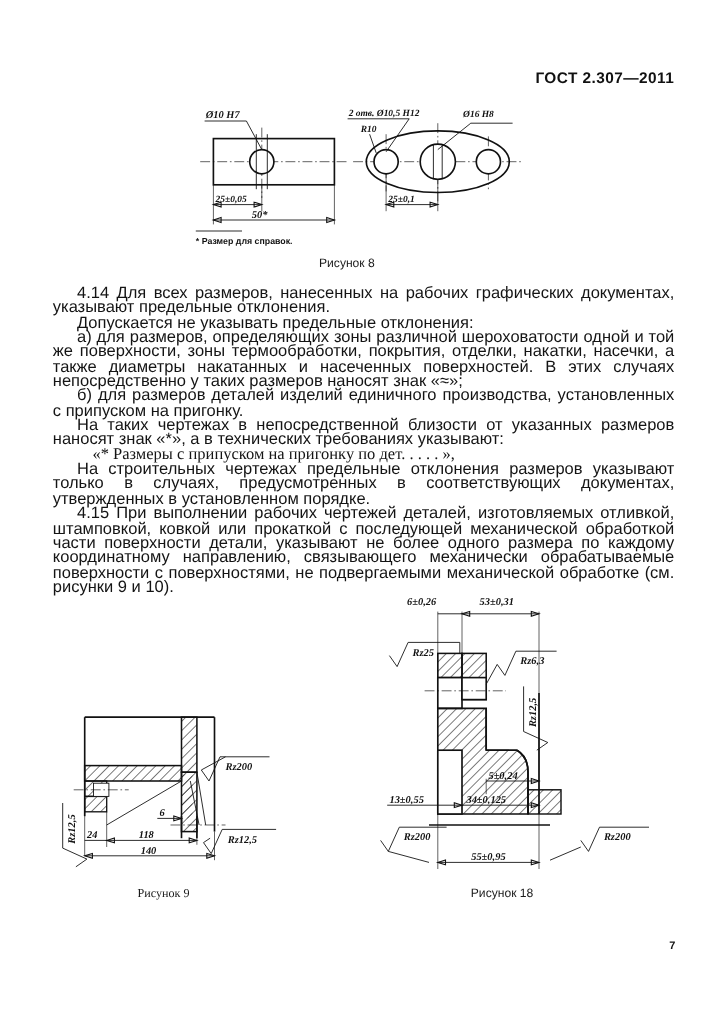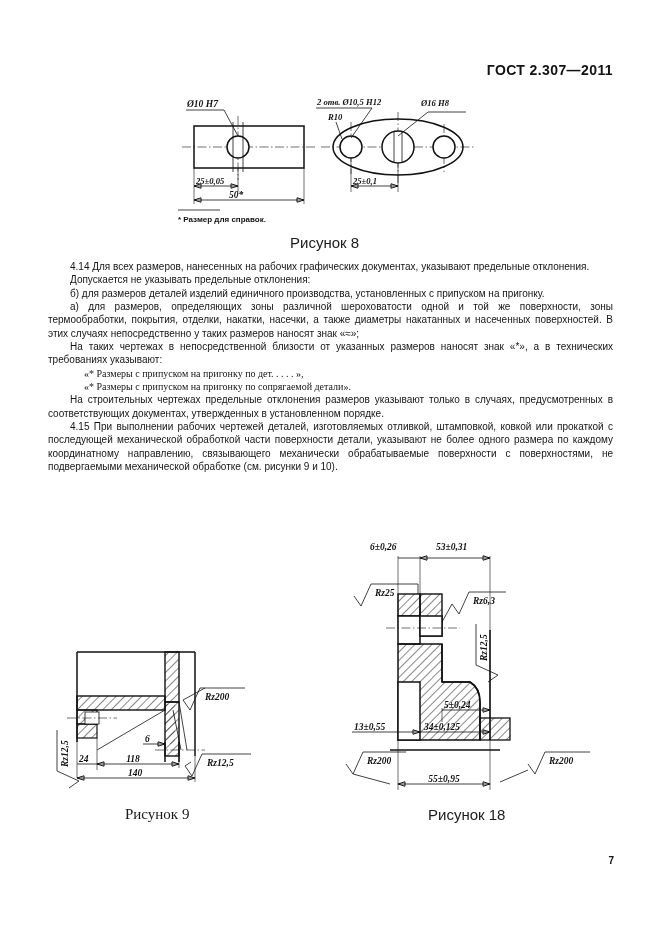--- a/index.html
+++ b/index.html
@@ -14,30 +14,30 @@
   
   .hdr{
     position:absolute;top:62px;right:48px;
     font-size:14px;font-weight:bold;letter-spacing:.4px;
     color:#111;white-space:nowrap;
   }
 
   
   .body-text{
     position:absolute;left:48px;top:260px;width:565px;
-    font-size:10px;line-height:13.35px;text-align:justify;
+    font-size:15px;line-height:13.35px;text-align:justify;
     color:#141414;
   }
   .body-text p{margin:0;}
   .ind{text-indent:22px;}
   .ind2{text-indent:36px;font-family:Liberation Serif, serif;}
 
   
   .cap{
-    position:absolute;font-size:15px;color:#1a1a1a;white-space:nowrap;
+    position:absolute;font-size:11px;color:#1a1a1a;white-space:nowrap;
   }
   .cap8 {left:290px;top:234px;}
   .cap9 {left:125px;top:806px;font-family:Liberation Serif, serif;}
   .cap10{left:428px;top:806px;}
 
   .pageno{
     position:absolute;right:47px;top:855px;
     font-size:10px;font-weight:bold;color:#111;
   }
 
@@ -140,25 +140,24 @@
 
       <line class="ln thin" x1="2" y1="124" x2="44" y2="124"></line>
       <text class="note" x="2" y="136">* Размер для справок.</text>
     </svg>
   </div>
   <div class="cap cap8">Рисунок 8</div>
 
   <div class="body-text">
     <p class="ind">4.14  Для всех размеров, нанесенных на рабочих графических документах, указывают предельные отклонения.</p>
     <p class="ind">Допускается не указывать предельные отклонения:</p>
+    <p class="ind">а)  для размеров, определяющих зоны различной шероховатости одной и той же поверхности, зоны термообработки, покрытия, отделки, накатки, насечки, а также диаметры накатанных и насеченных поверхностей. В этих случаях непосредственно у таких размеров наносят знак «≈»;</p>
     <p class="ind">б)  для размеров деталей изделий единичного производства, установленных с припуском на пригонку.</p>
-    <p class="ind">а)  для размеров, определяющих зоны различной шероховатости одной и той же поверхности, зоны термообработки, покрытия, отделки, накатки, насечки, а также диаметры накатанных и насеченных поверхностей. В этих случаях непосредственно у таких размеров наносят знак «≈»;</p>
     <p class="ind">На таких чертежах в непосредственной близости от указанных размеров наносят знак «*», а в технических требованиях указывают:</p>
     <p class="ind2">«* Размеры с припуском на пригонку по дет. . . . . »,</p>
-    <p class="ind2">«* Размеры с припуском на пригонку по сопрягаемой детали».</p>
     <p class="ind">На строительных чертежах предельные отклонения размеров указывают только в случаях, предусмотренных в соответствующих документах, утвержденных в установленном порядке.</p>
     <p class="ind">4.15  При выполнении рабочих чертежей деталей, изготовляемых отливкой, штамповкой, ковкой или прокаткой с последующей механической обработкой части поверхности детали, указывают не более одного размера по каждому координатному направлению, связывающего механически обрабатываемые поверхности с поверхностями, не подвергаемыми механической обработке (см. рисунки 9 и 10).</p>
   </div>
 
   <div class="fig fig9">
     <svg width="235" height="160" viewBox="0 0 235 160">
       <defs>
         <pattern id="hatchA" width="6" height="6" patternTransform="rotate(45)" patternUnits="userSpaceOnUse">
           <line x1="0" y1="0" x2="0" y2="6" stroke="#111" stroke-width="1"></line>
         </pattern>

